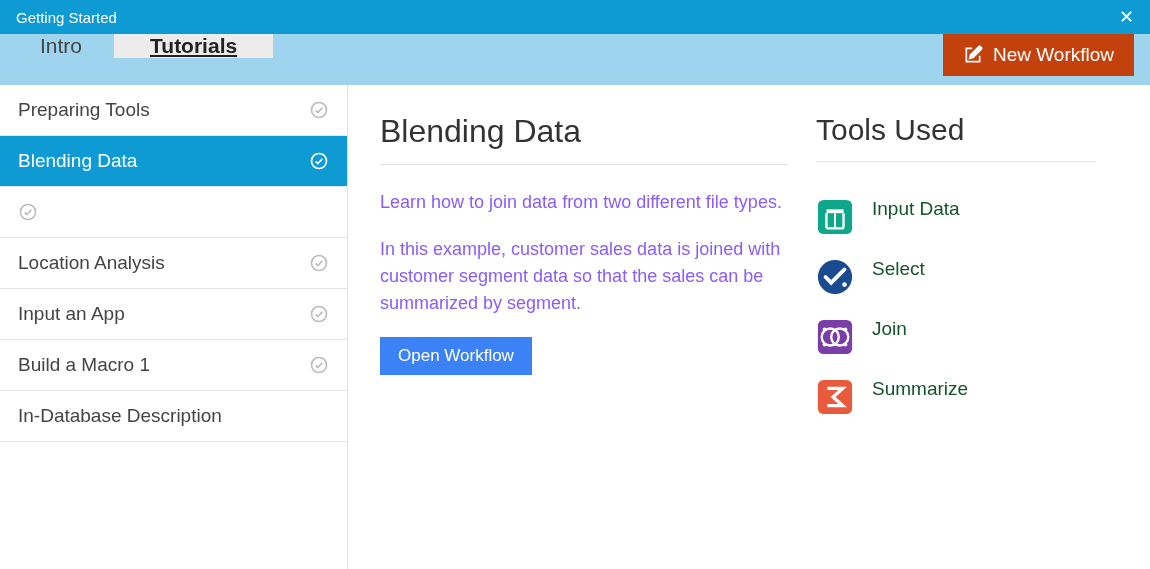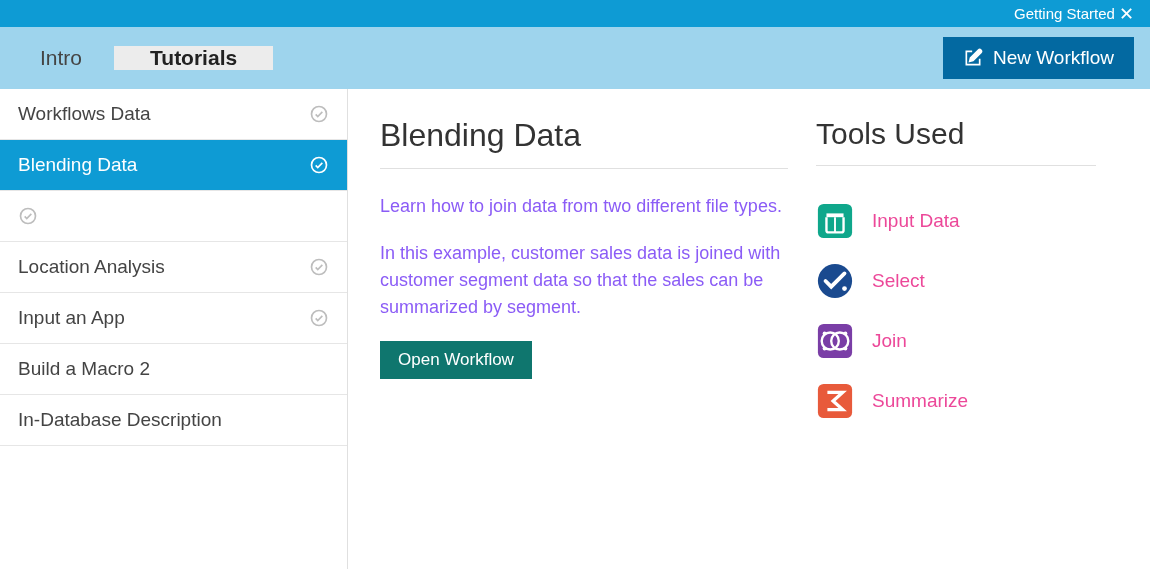--- a/index.html
+++ b/index.html
@@ -13,68 +13,69 @@
     .window {
       width: 100%;
       height: 100%;
       display: flex;
       flex-direction: column;
     }
     .titlebar {
       background: #0e9bd4;
       color: #fff;
       display: flex;
-      justify-content: flex-end;
-      align-items: center;
-      height: 27px;
+      justify-content: space-between;
+      align-items: center;
+      height: 34px;
       padding: 0 12px 0 16px;
       font-size: 15px;
     }
     .titlebar-close {
       font-size: 18px;
       cursor: pointer;
       padding: 0 4px;
     }
     .tabbar {
       background: #9ed4ed;
       display: flex;
-      align-items: center;
-      height: 62px;
+      align-items: flex-start;
+      height: 51px;
       padding: 0 16px 0 8px;
       justify-content: space-between;
     }
     .tabs {
       display: flex;
       align-items: stretch;
     }
     .tab {
       display: flex;
       align-items: center;
       padding: 0 36px;
       font-size: 21px;
       color: #333;
       cursor: pointer;
     }
     .tab.active {
       background: #ececec;
       font-weight: 600;
       color: #222;
+      text-decoration: underline;
     }
     .tab.inactive {
       color: #444;
     }
     .tab.inactive:first-child {
       padding: 0 32px;
     }
     .new-workflow-wrap {
       display: flex;
       align-items: center;
     }
     .new-workflow-btn {
-      background: #0369a1;
+      background: #c2410c;
       color: #fff;
       border: none;
       height: 42px;
       padding: 0 20px;
       display: flex;
       align-items: center;
       font-size: 19px;
       cursor: pointer;
       gap: 10px;
     }
@@ -126,21 +127,21 @@
       border-bottom: 1px solid #e0e0e0;
       margin-bottom: 24px;
     }
     .detail p {
       font-size: 18px;
       line-height: 1.5;
       color: #8b5cf6;
       margin-bottom: 20px;
     }
     .open-workflow-btn {
-      background: #0f766e;
+      background: #3b82f6;
       color: #fff;
       border: none;
       padding: 9px 18px;
       font-size: 17px;
       cursor: pointer;
     }
     .tools {
       flex: 1;
       padding-left: 4px;
     }
@@ -148,25 +149,24 @@
       font-size: 30px;
       font-weight: 400;
       color: #333;
       padding-bottom: 14px;
       border-bottom: 1px solid #e0e0e0;
       margin-bottom: 36px;
       width: 280px;
     }
     .tool-item {
       display: flex;
-      align-items: center;
       gap: 18px;
       margin-bottom: 22px;
       font-size: 19px;
-      color: #ec4899;
+      color: #14532d;
     }
     .tool-icon {
       width: 38px;
       height: 38px;
       flex-shrink: 0;
     }
   </style>
 </head>
 <body>
 
@@ -193,21 +193,21 @@
           <path d="M18.5 2.5a2.121 2.121 0 0 1 3 3L12 15l-4 1 1-4 9.5-9.5z" fill="#fff" stroke="#fff"></path>
         </svg>
         <span>New Workflow</span>
       </button>
     </div>
   </div>
 
   <div class="content">
     <div class="sidebar" id="sidebar">
         <div class="sidebar-item">
-          <span>Workflows Data</span>
+          <span>Preparing Tools</span>
           <svg class="check-icon" viewBox="0 0 24 24">
             <circle cx="12" cy="12" r="9" fill="none" stroke="#bdbdbd" stroke-width="2"></circle>
             <path d="M8 12.5l2.5 2.5L16 9.5" fill="none" stroke="#bdbdbd" stroke-width="2"></path>
           </svg>
         </div>
         <div class="sidebar-item selected">
           <span>Blending Data</span>
           <svg class="check-icon" viewBox="0 0 24 24">
             <circle cx="12" cy="12" r="9" fill="none" stroke="#fff" stroke-width="2"></circle>
             <path d="M8 12.5l2.5 2.5L16 9.5" fill="none" stroke="#fff" stroke-width="2"></path>
@@ -227,21 +227,25 @@
           </svg>
         </div>
         <div class="sidebar-item">
           <span>Input an App</span>
           <svg class="check-icon" viewBox="0 0 24 24">
             <circle cx="12" cy="12" r="9" fill="none" stroke="#bdbdbd" stroke-width="2"></circle>
             <path d="M8 12.5l2.5 2.5L16 9.5" fill="none" stroke="#bdbdbd" stroke-width="2"></path>
           </svg>
         </div>
         <div class="sidebar-item">
-          <span>Build a Macro 2</span>
+          <span>Build a Macro 1</span>
+          <svg class="check-icon" viewBox="0 0 24 24">
+            <circle cx="12" cy="12" r="9" fill="none" stroke="#bdbdbd" stroke-width="2"></circle>
+            <path d="M8 12.5l2.5 2.5L16 9.5" fill="none" stroke="#bdbdbd" stroke-width="2"></path>
+          </svg>
         </div>
         <div class="sidebar-item">
           <span>In-Database Description</span>
         </div>
       </div>
 
     <div class="main">
       <div class="detail">
         <h1>Blending Data</h1>
         <p>Learn how to join data from two different file types.</p>

